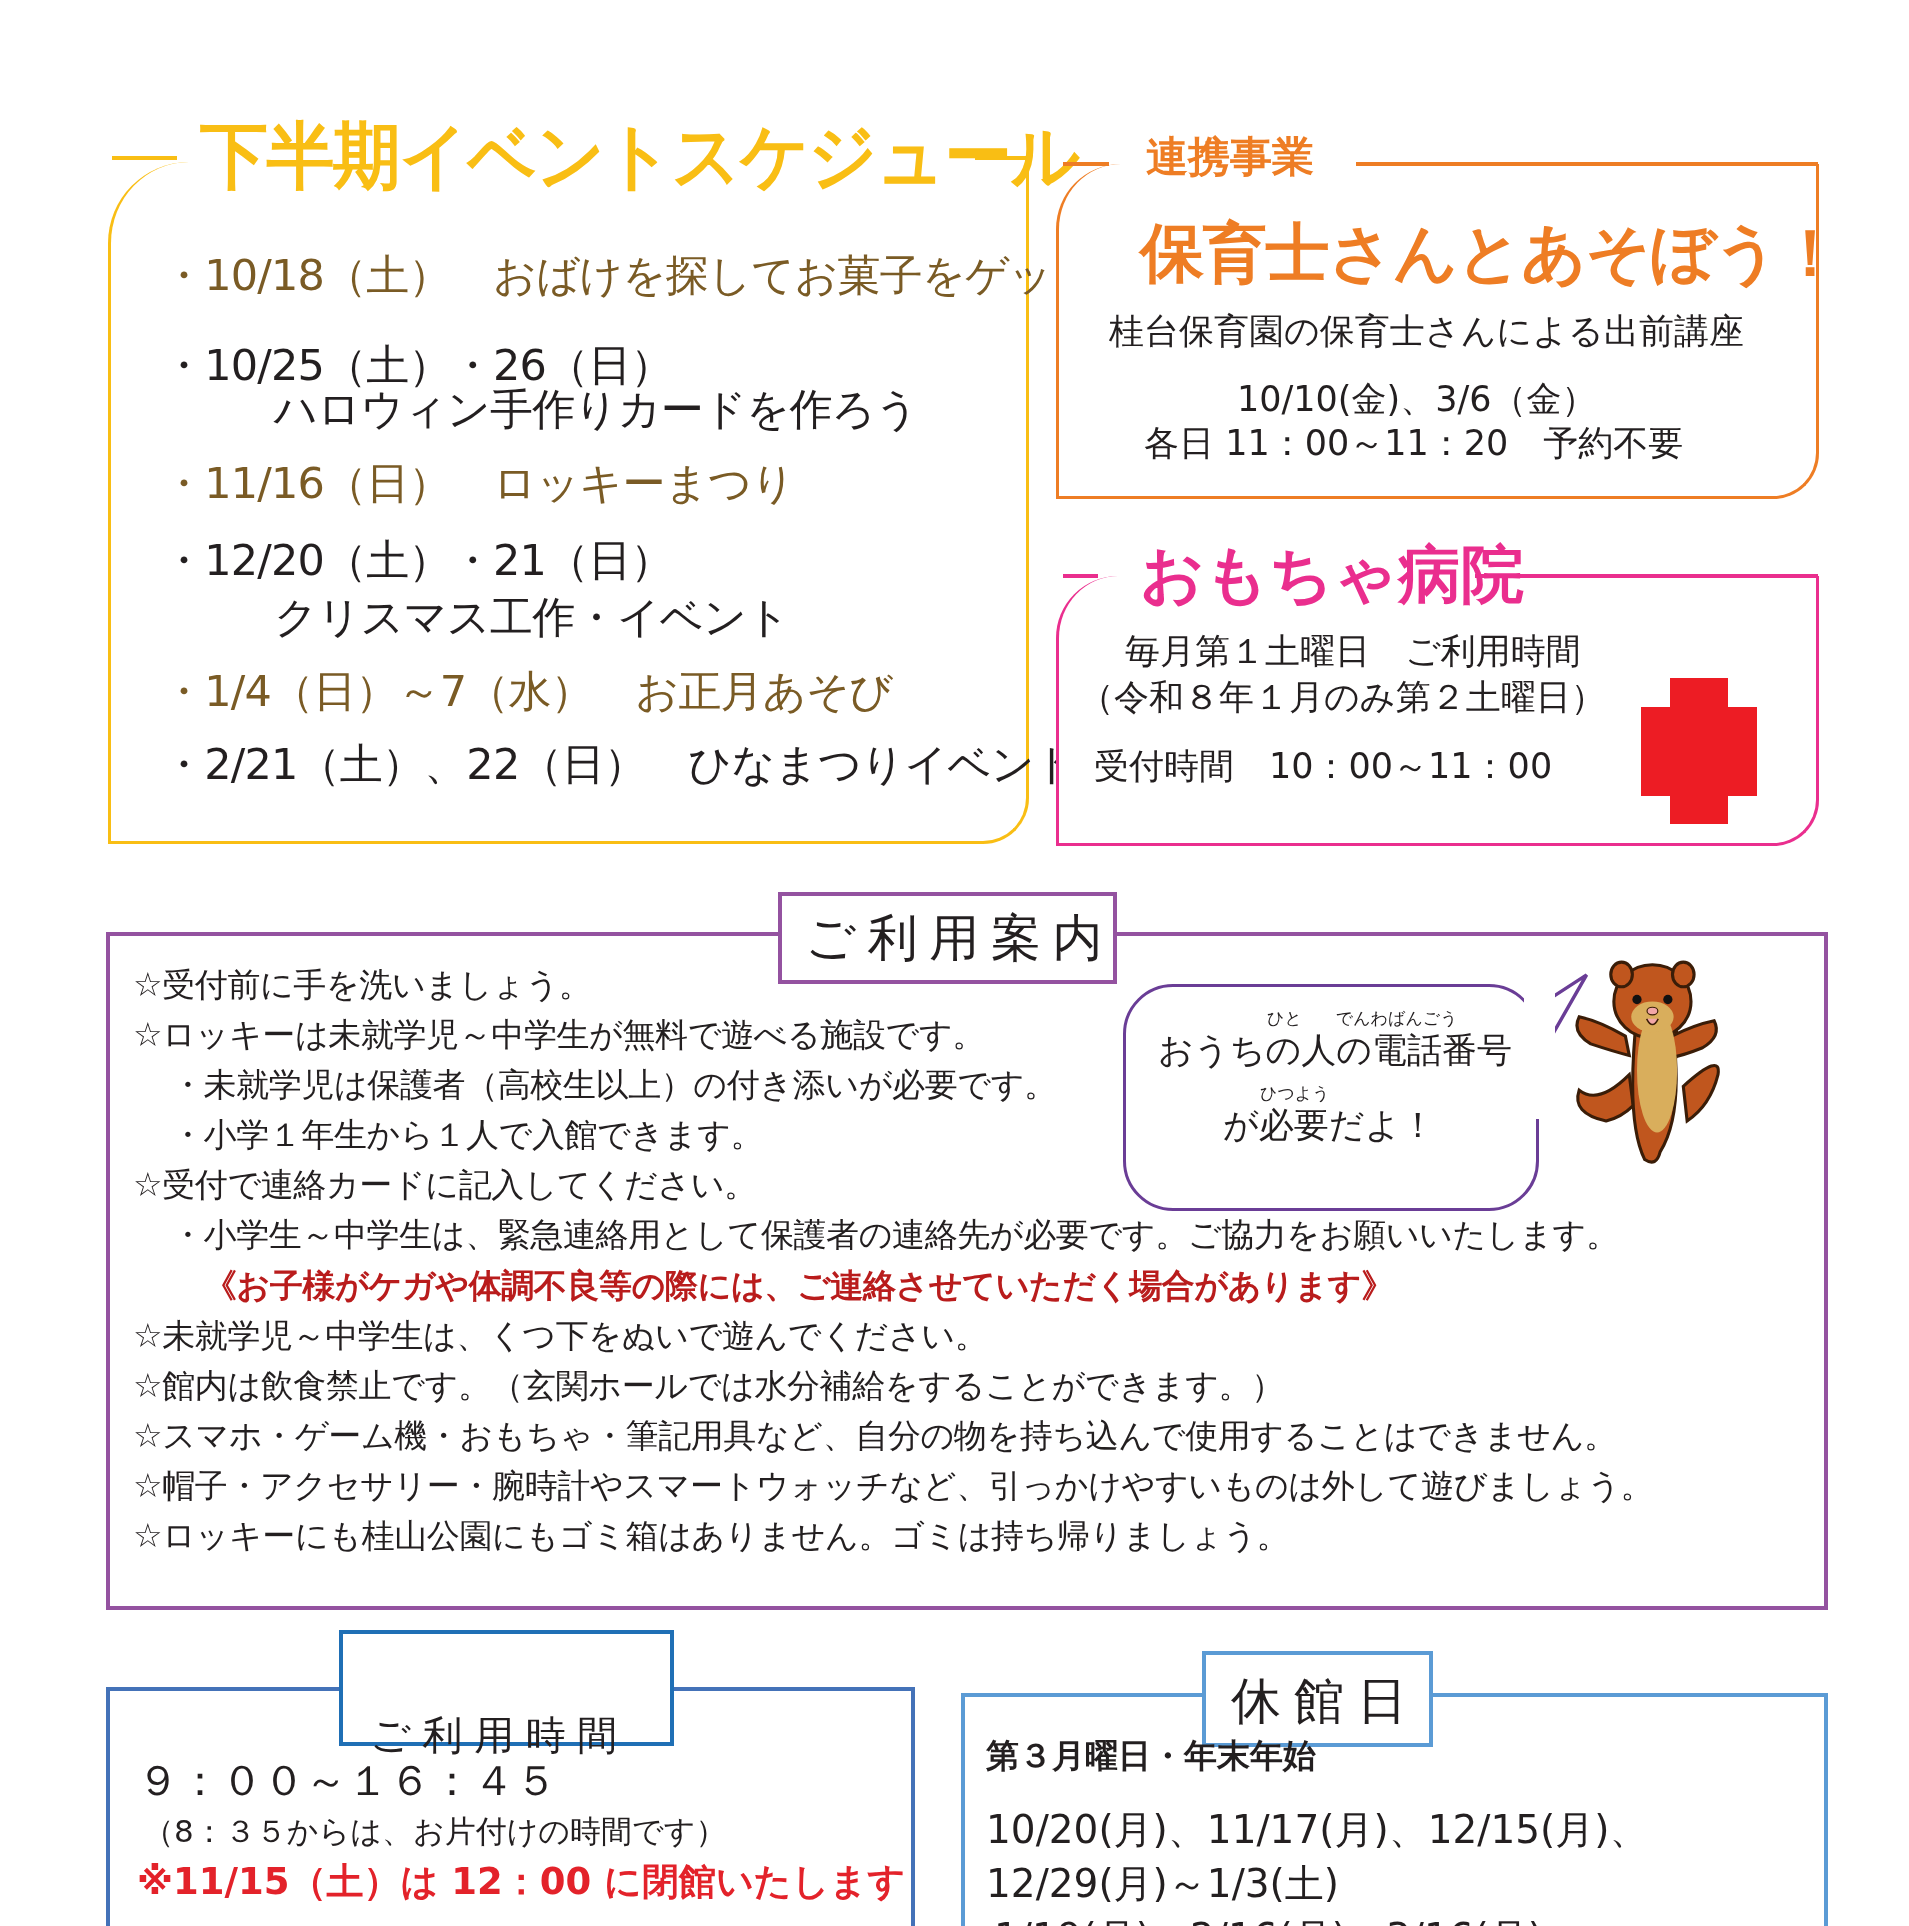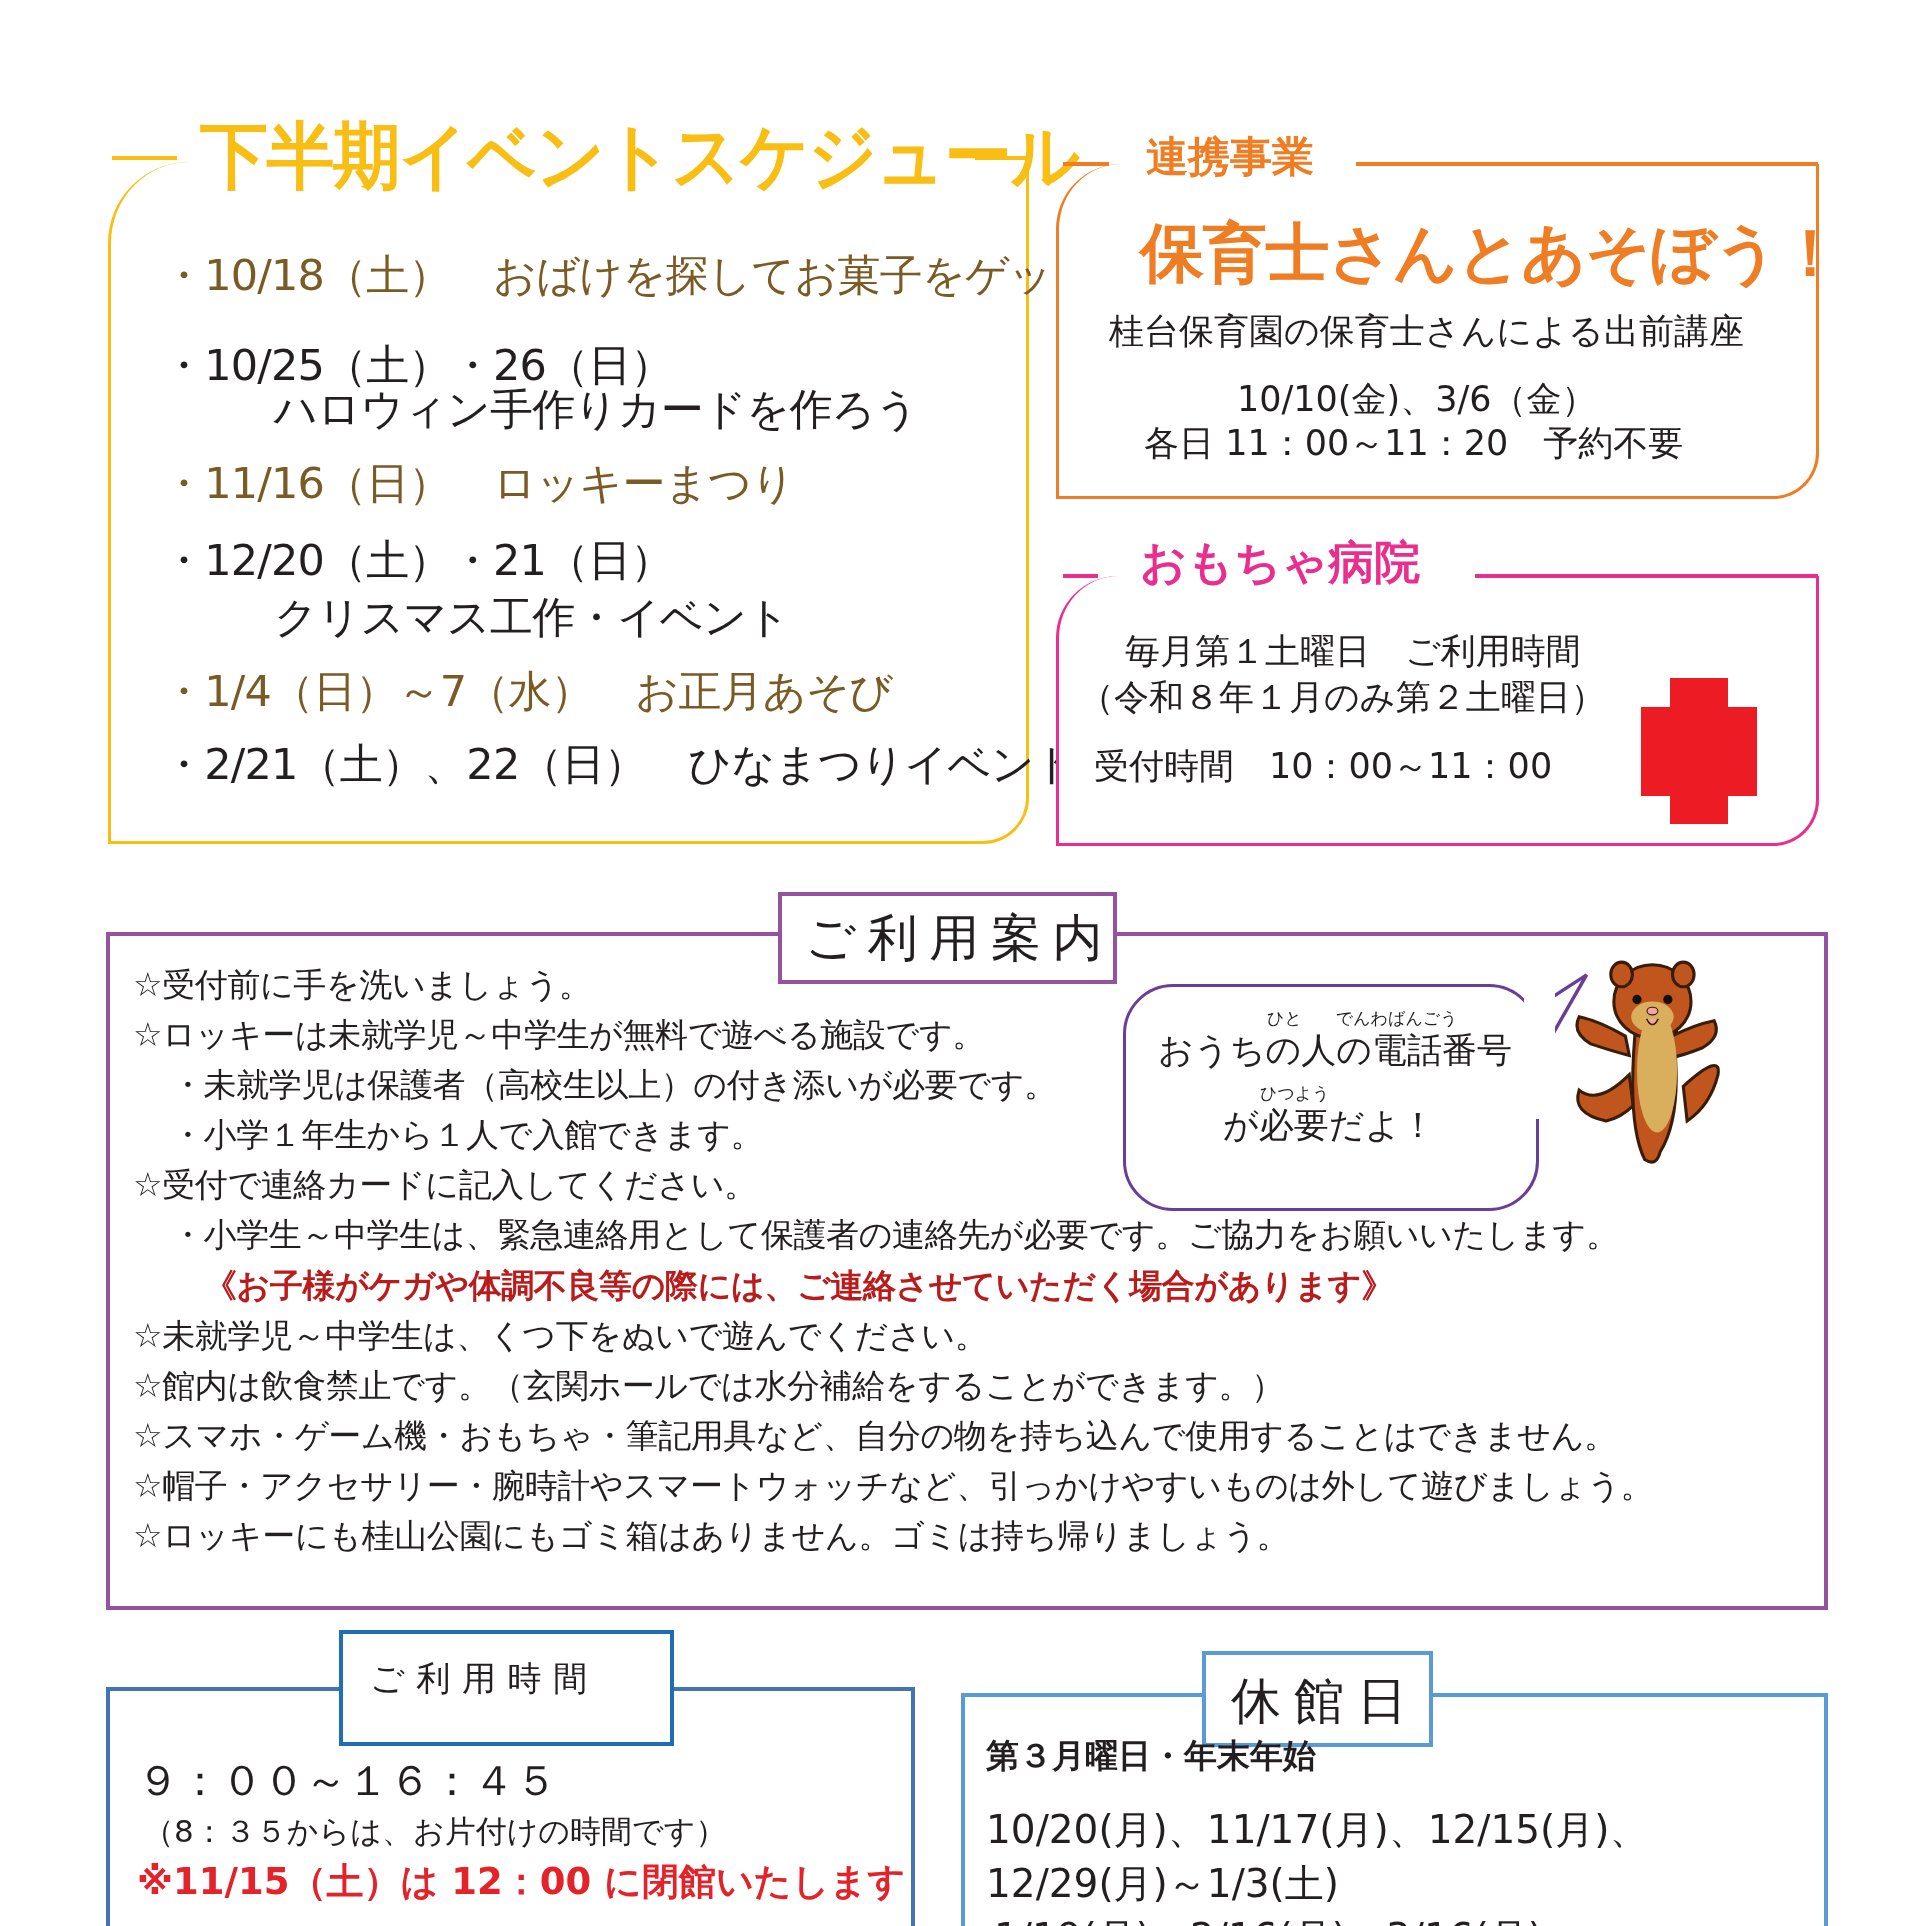--- a/index.html
+++ b/index.html
@@ -23,41 +23,41 @@
   #coop-l { left:1063px; top:162px; width:46px; height:3.5px; background:#EE7D24; }
   #coop-r { left:1356px; top:162px; width:462px; height:3.5px; background:#EE7D24; }
   #coop-label { left:1146px; top:129px; font-size:42px; font-weight:bold; color:#EE7D24; white-space:nowrap; }
   #coop-title { left:1140px; top:210px; font-size:64px; font-weight:bold; color:#EE7D24; white-space:nowrap; letter-spacing:-1.2px; }
   .coop-t { position:absolute; font-size:35px; white-space:nowrap; color:#231f20; }
 
   
   #toy { left:1056px; top:576px; width:763px; height:270px; border:3.5px solid #EA2E8E; border-top:none; border-radius:62px 0 46px 0; }
   #toy-l { left:1063px; top:574px; width:35px; height:3.5px; background:#EA2E8E; }
   #toy-r { left:1475px; top:574px; width:343px; height:3.5px; background:#EA2E8E; }
-  #toy-title { left:1140px; top:532px; font-size:46px; font-weight:bold; color:#EA2E8E; white-space:nowrap; }
+  #toy-title { left:1140px; top:532px; font-size:63px; font-weight:bold; color:#EA2E8E; white-space:nowrap; }
   .toy-t { position:absolute; font-size:35px; white-space:nowrap; color:#231f20; }
   #cross-v { left:1670px; top:678px; width:58px; height:146px; background:#ED1C24; }
   #cross-h { left:1641px; top:707px; width:116px; height:89px; background:#ED1C24; }
 
   
   #guide { left:106px; top:932px; width:1722px; height:678px; border:4.2px solid #9452A0; }
   #guide-tab { left:778px; top:892px; width:339px; height:92px; border:4.2px solid #9452A0; background:#fff; }
   #guide-tab-text { left:805px; top:905px; font-size:50px; letter-spacing:11.6px; white-space:nowrap; }
   .gl { position:absolute; left:133px; font-size:33px; white-space:nowrap; letter-spacing:-0.4px; }
   .gl.ind { left:171px; }
   .gl.red { left:204px; color:#b91c1c; font-weight:bold; }
 
   
   #bubble { left:1123px; top:984px; width:416px; height:227px; border:3.5px solid #6A3D96; border-radius:50px; background:#fff; }
   .bub-t { position:absolute; white-space:nowrap; color:#231f20; }
 
   
   #hours { left:106px; top:1687px; width:809px; height:293px; border:4.2px solid #4472B8; }
   #hours-tab { left:339px; top:1630px; width:335px; height:116px; border:4.2px solid #1F6FB5; background:#fff; }
-  #hours-tab-text { left:370px; top:1656px; font-size:34px; letter-spacing:11.6px; white-space:nowrap; }
+  #hours-tab-text { left:370px; top:1708px; font-size:40px; letter-spacing:11.6px; white-space:nowrap; }
   .hr-t { position:absolute; white-space:nowrap; }
 
   
   #closed { left:961px; top:1693px; width:867px; height:322px; border:4.2px solid #5B9BD5; }
   #closed-tab { left:1202px; top:1651px; width:231px; height:96px; border:4.2px solid #5B9BD5; background:#fff; }
   #closed-tab-text { left:1231px; top:1668px; font-size:50px; letter-spacing:13px; white-space:nowrap; }
   .cl-t { position:absolute; white-space:nowrap; font-size:39px; }
 </style>
 </head>
 <body>

